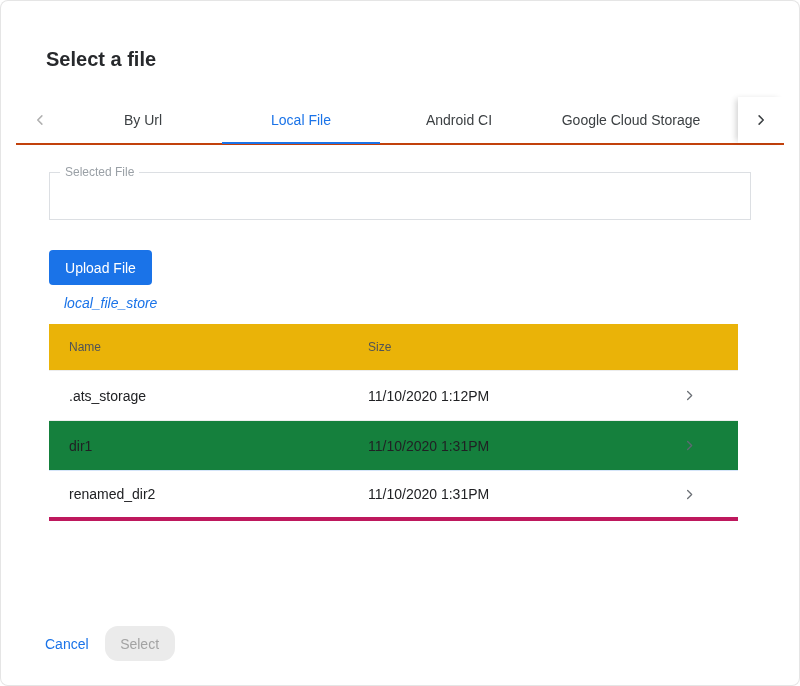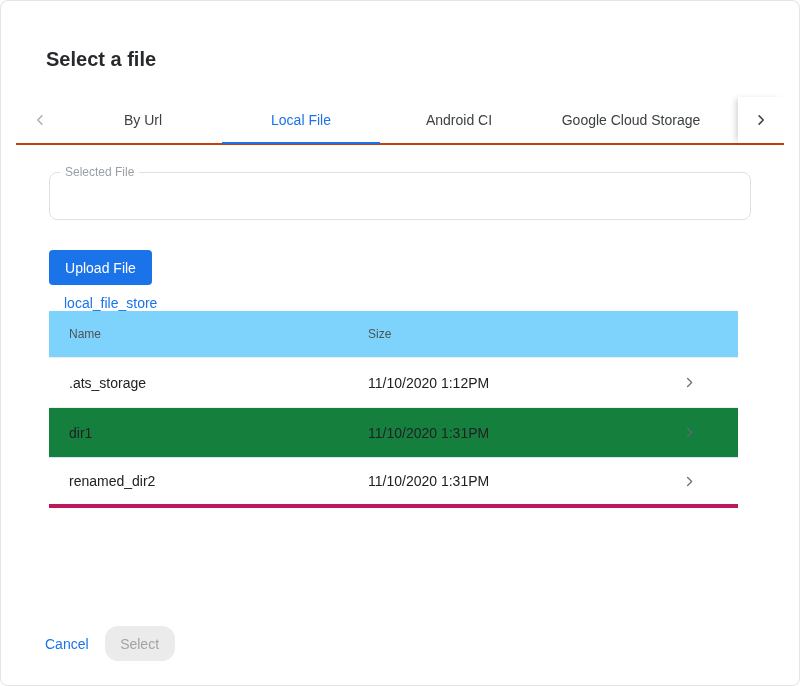--- a/index.html
+++ b/index.html
@@ -37,48 +37,48 @@
   .tab.active::after {
     content:""; position:absolute; left:0; right:0; bottom:-1px; height:2px; background:#1a73e8;
   }
   .tab-spacer { flex:1 1 auto; }
   .chev-svg { display:block; }
 
   
   .content { padding:0 48px; }
 
   .field {
-    margin-top:27px; height:48px; border:1px solid #dcdfe3; border-radius:8px; position:relative;
+    margin-top:27px; height:48px; border:1px solid #dcdfe3; border-radius:0; position:relative;
   }
   .field-label {
     position:absolute; top:-8px; left:10px; background:#fff; padding:0 5px;
     font-size:12px; color:#9aa0a6; line-height:15px;
   }
   .field-input {
     width:100%; height:100%; border:none; outline:none; background:transparent;
     font-size:14px; color:#202124; padding:0 14px; font-family:inherit;
   }
 
   .upload-btn {
     margin-top:30px; width:103px; height:35px; border:none; border-radius:4px;
     background:#1a73e8; color:#fff; font-size:14px; font-weight:500; cursor:pointer;
     font-family:inherit; display:block;
   }
 
-  .breadcrumb-row { margin:10px 0 0 15px; line-height:16px; }
+  .breadcrumb-row { margin:10px 0 13px 15px; line-height:16px;font-style:italic; }
   .breadcrumb { font-size:14px; color:#1a73e8; text-decoration:none; cursor:pointer; }
 
   
   .file-table { width:689px; }
   .thead, .trow {
     display:grid; grid-template-columns:299px 239px 1fr 56px;
     align-items:center; padding-left:20px;
   }
   .thead {
-    height:47px; background:#7dd3fc; font-size:12px; color:#505357;
+    height:47px; background:#eab308; font-size:12px; color:#505357;
     border-bottom:1px solid #ececec;
   }
   .trow {
     height:50px; font-size:14px; color:#202124; background:#fff;
     border-bottom:1px solid #eeeeee; cursor:pointer;
   }
   .trow.selected { background:#15803d; border-bottom-color:#d5e5f9; }
   .trow:last-child { border-bottom:4px solid #be185d; }
   .cell-chevron { display:flex; justify-content:flex-start; align-items:center; }
 

